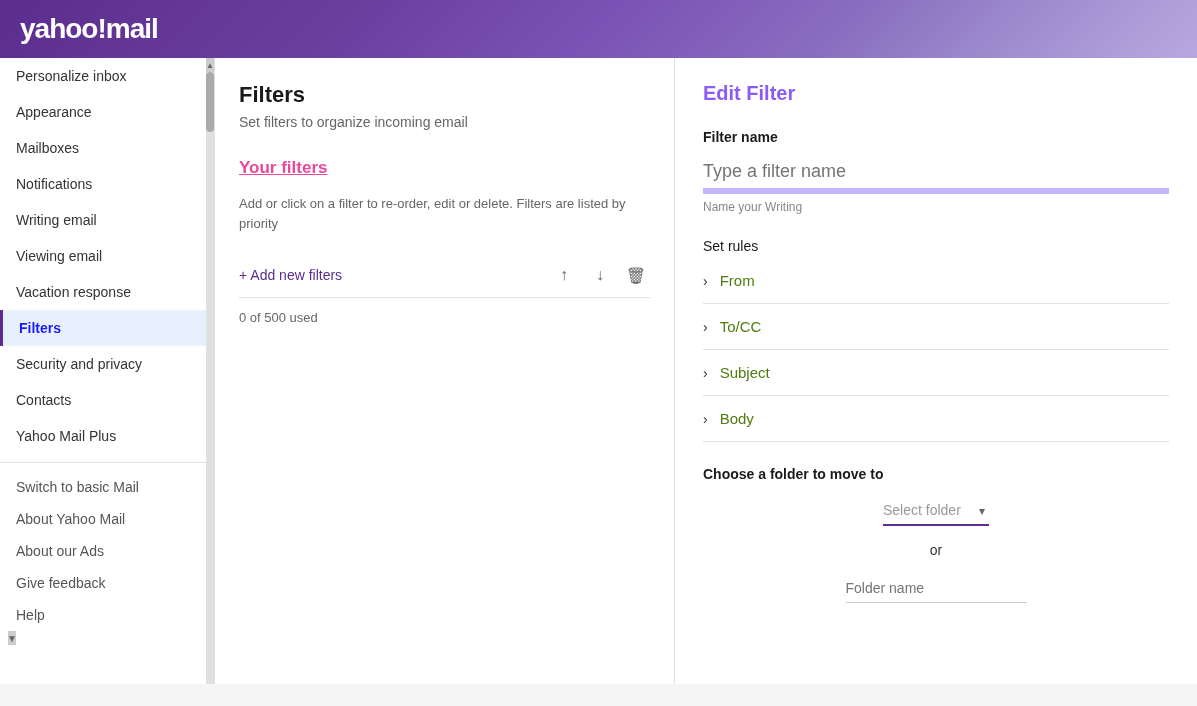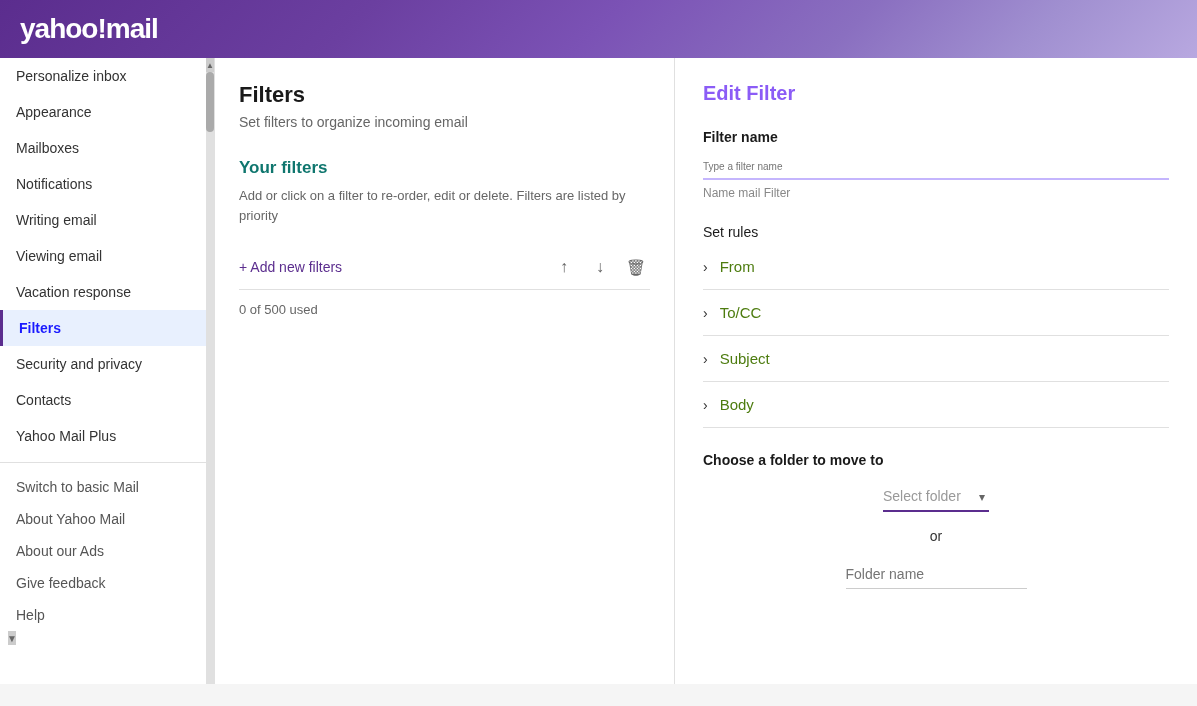--- a/index.html
+++ b/index.html
@@ -109,22 +109,23 @@
       margin-bottom: 6px;
     }
     .filters-subtitle {
       font-size: 14px;
       color: #666;
       margin-bottom: 28px;
     }
     .your-filters-heading {
       font-size: 17px;
       font-weight: 700;
-      color: #0f766e;
-      margin-bottom: 8px;
+      color: #ec4899;
+      margin-bottom: 16px;
+      text-decoration: underline;
     }
     .your-filters-desc {
       font-size: 13px;
       color: #666;
       margin-bottom: 20px;
       line-height: 1.5;
     }
     .filters-toolbar {
       display: flex;
       align-items: center;
@@ -181,23 +182,23 @@
     }
     .field-label {
       font-size: 14px;
       font-weight: 700;
       color: #1a1a1a;
       margin-bottom: 10px;
     }
     .filter-name-input {
       width: 100%;
       border: none;
-      border-bottom: 2px solid #c4b5fd;
+      border-bottom: 6px solid #c4b5fd;
       padding: 6px 0;
-      font-size: 10px;
+      font-size: 18px;
       color: #999;
       outline: none;
       background: transparent;
     }
     .filter-name-hint {
       font-size: 12px;
       color: #888;
       margin-top: 6px;
       margin-bottom: 24px;
     }
@@ -333,21 +334,21 @@
       </div>
 
       <div class="used-count">0 of 500 used</div>
     </div>
 
     <div class="edit-filter-panel">
       <div class="edit-filter-title">Edit Filter</div>
 
       <div class="field-label">Filter name</div>
       <input class="filter-name-input" type="text" placeholder="Type a filter name" style="">
-      <div class="filter-name-hint">Name mail Filter</div>
+      <div class="filter-name-hint">Name your Writing</div>
 
       <div class="set-rules-label">Set rules</div>
 
       <div class="rule-row">
         <span class="rule-chevron">›</span>
         <span class="rule-label">From</span>
       </div>
       <div class="rule-row">
         <span class="rule-chevron">›</span>
         <span class="rule-label">To/CC</span>

